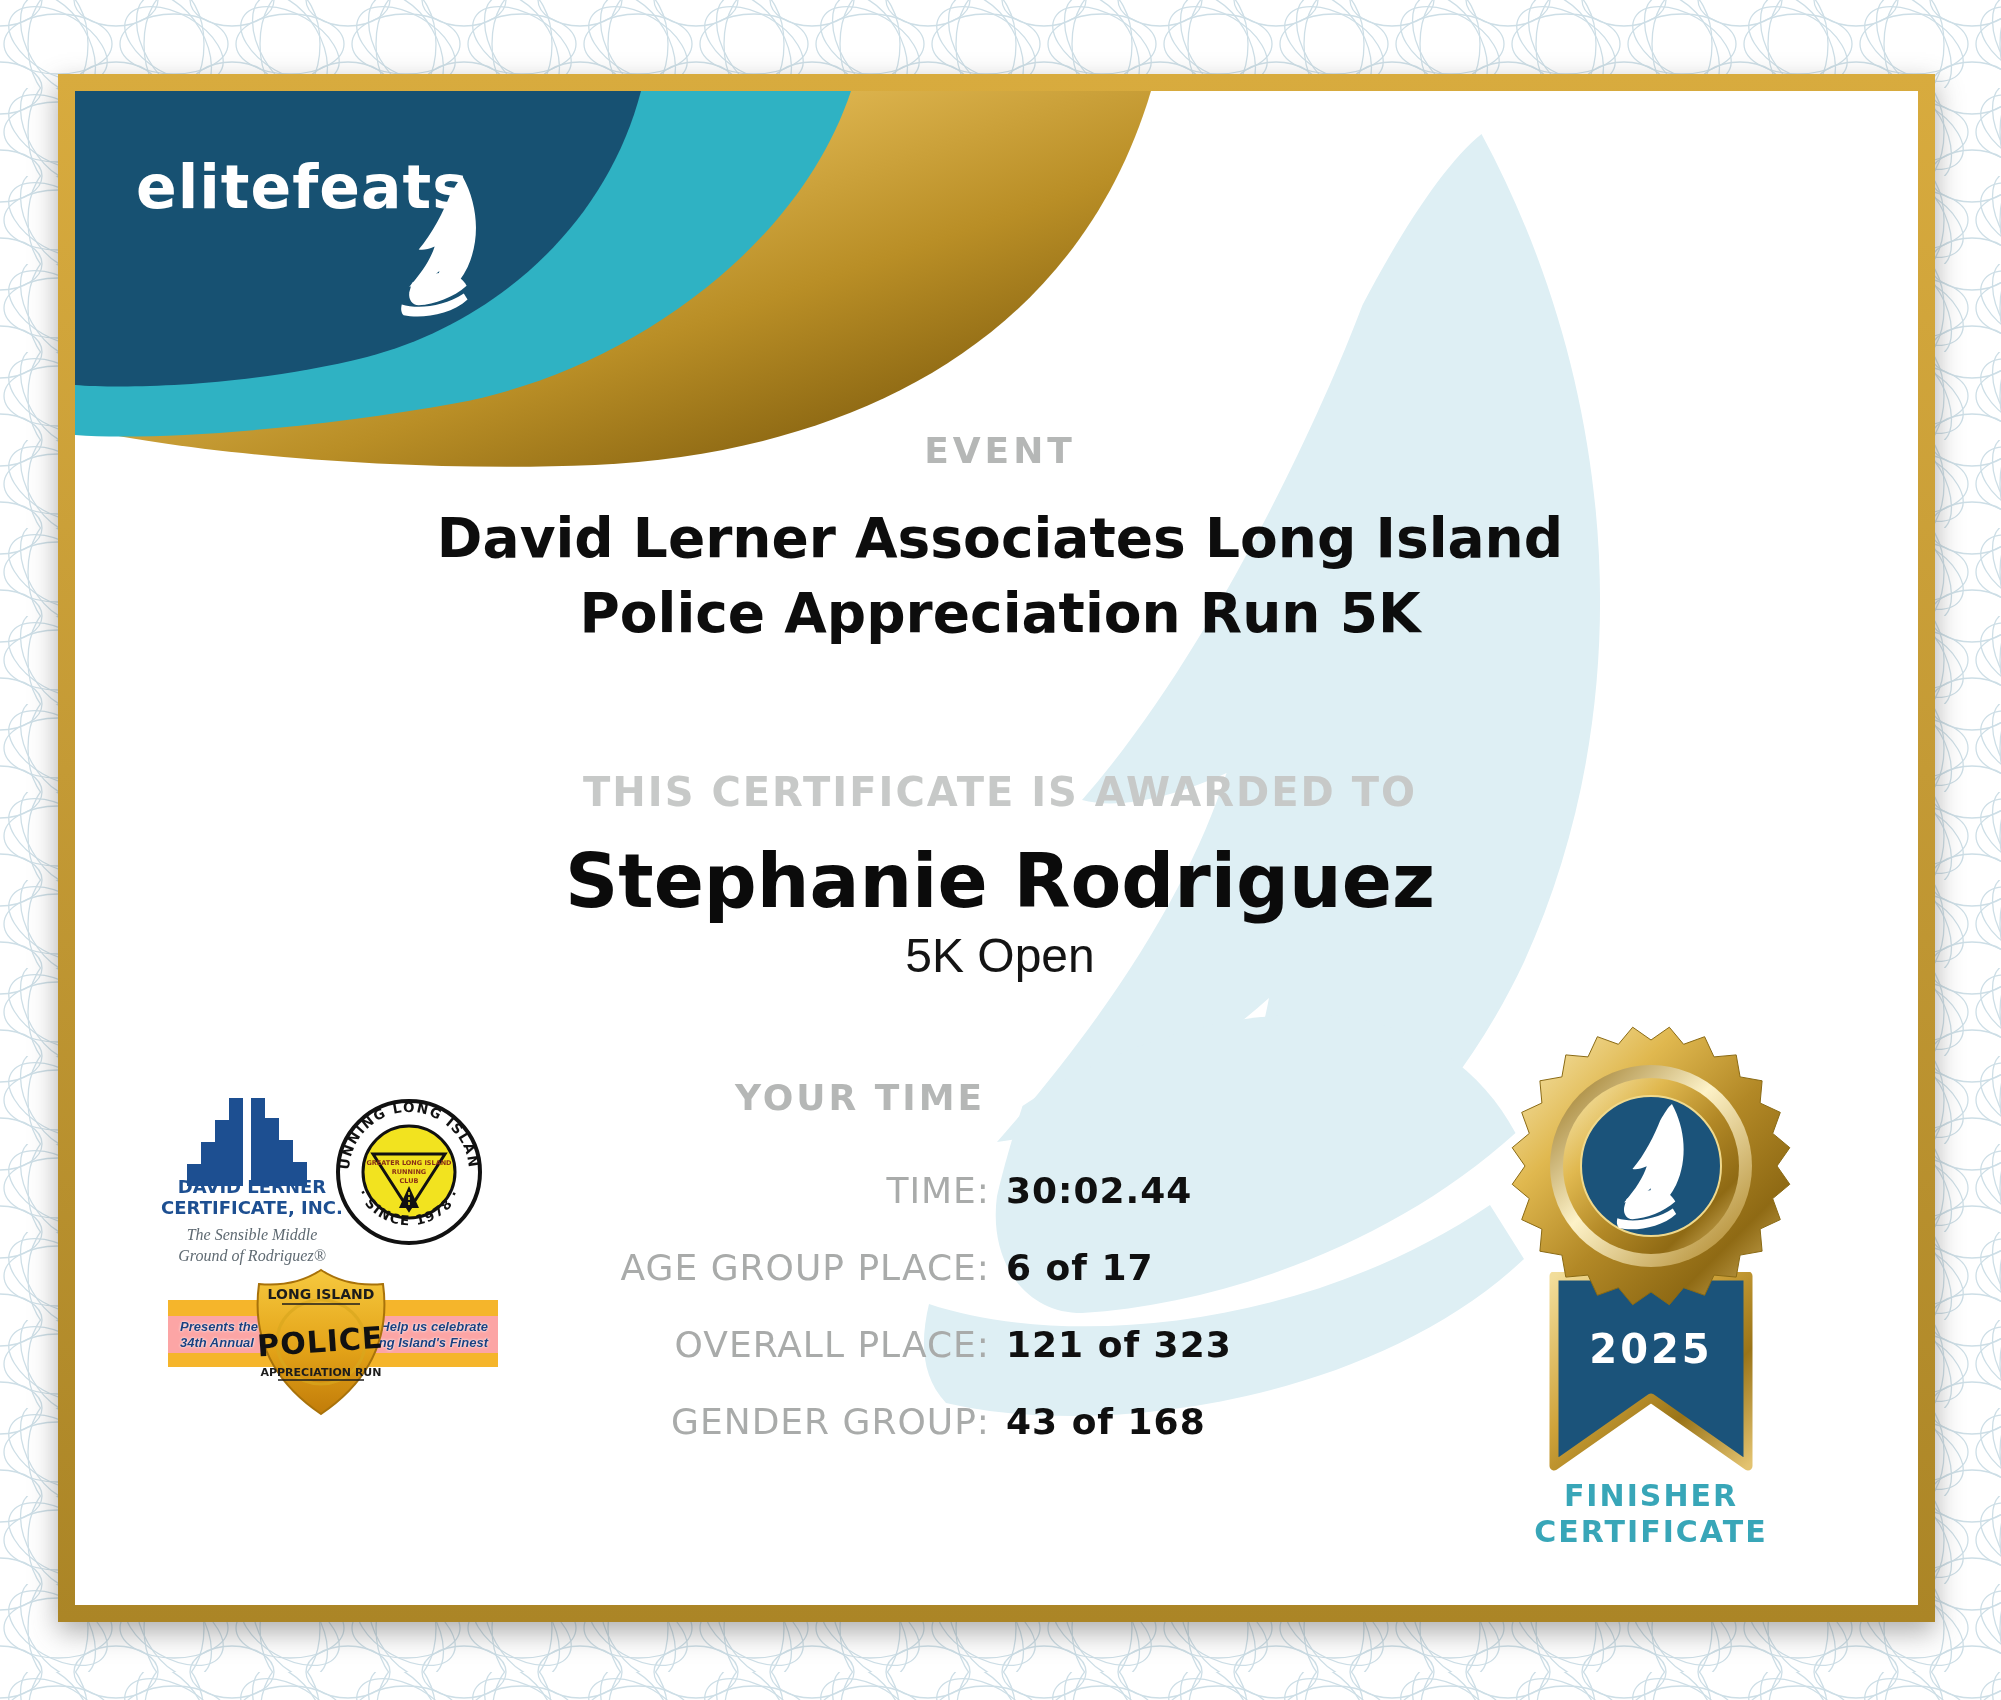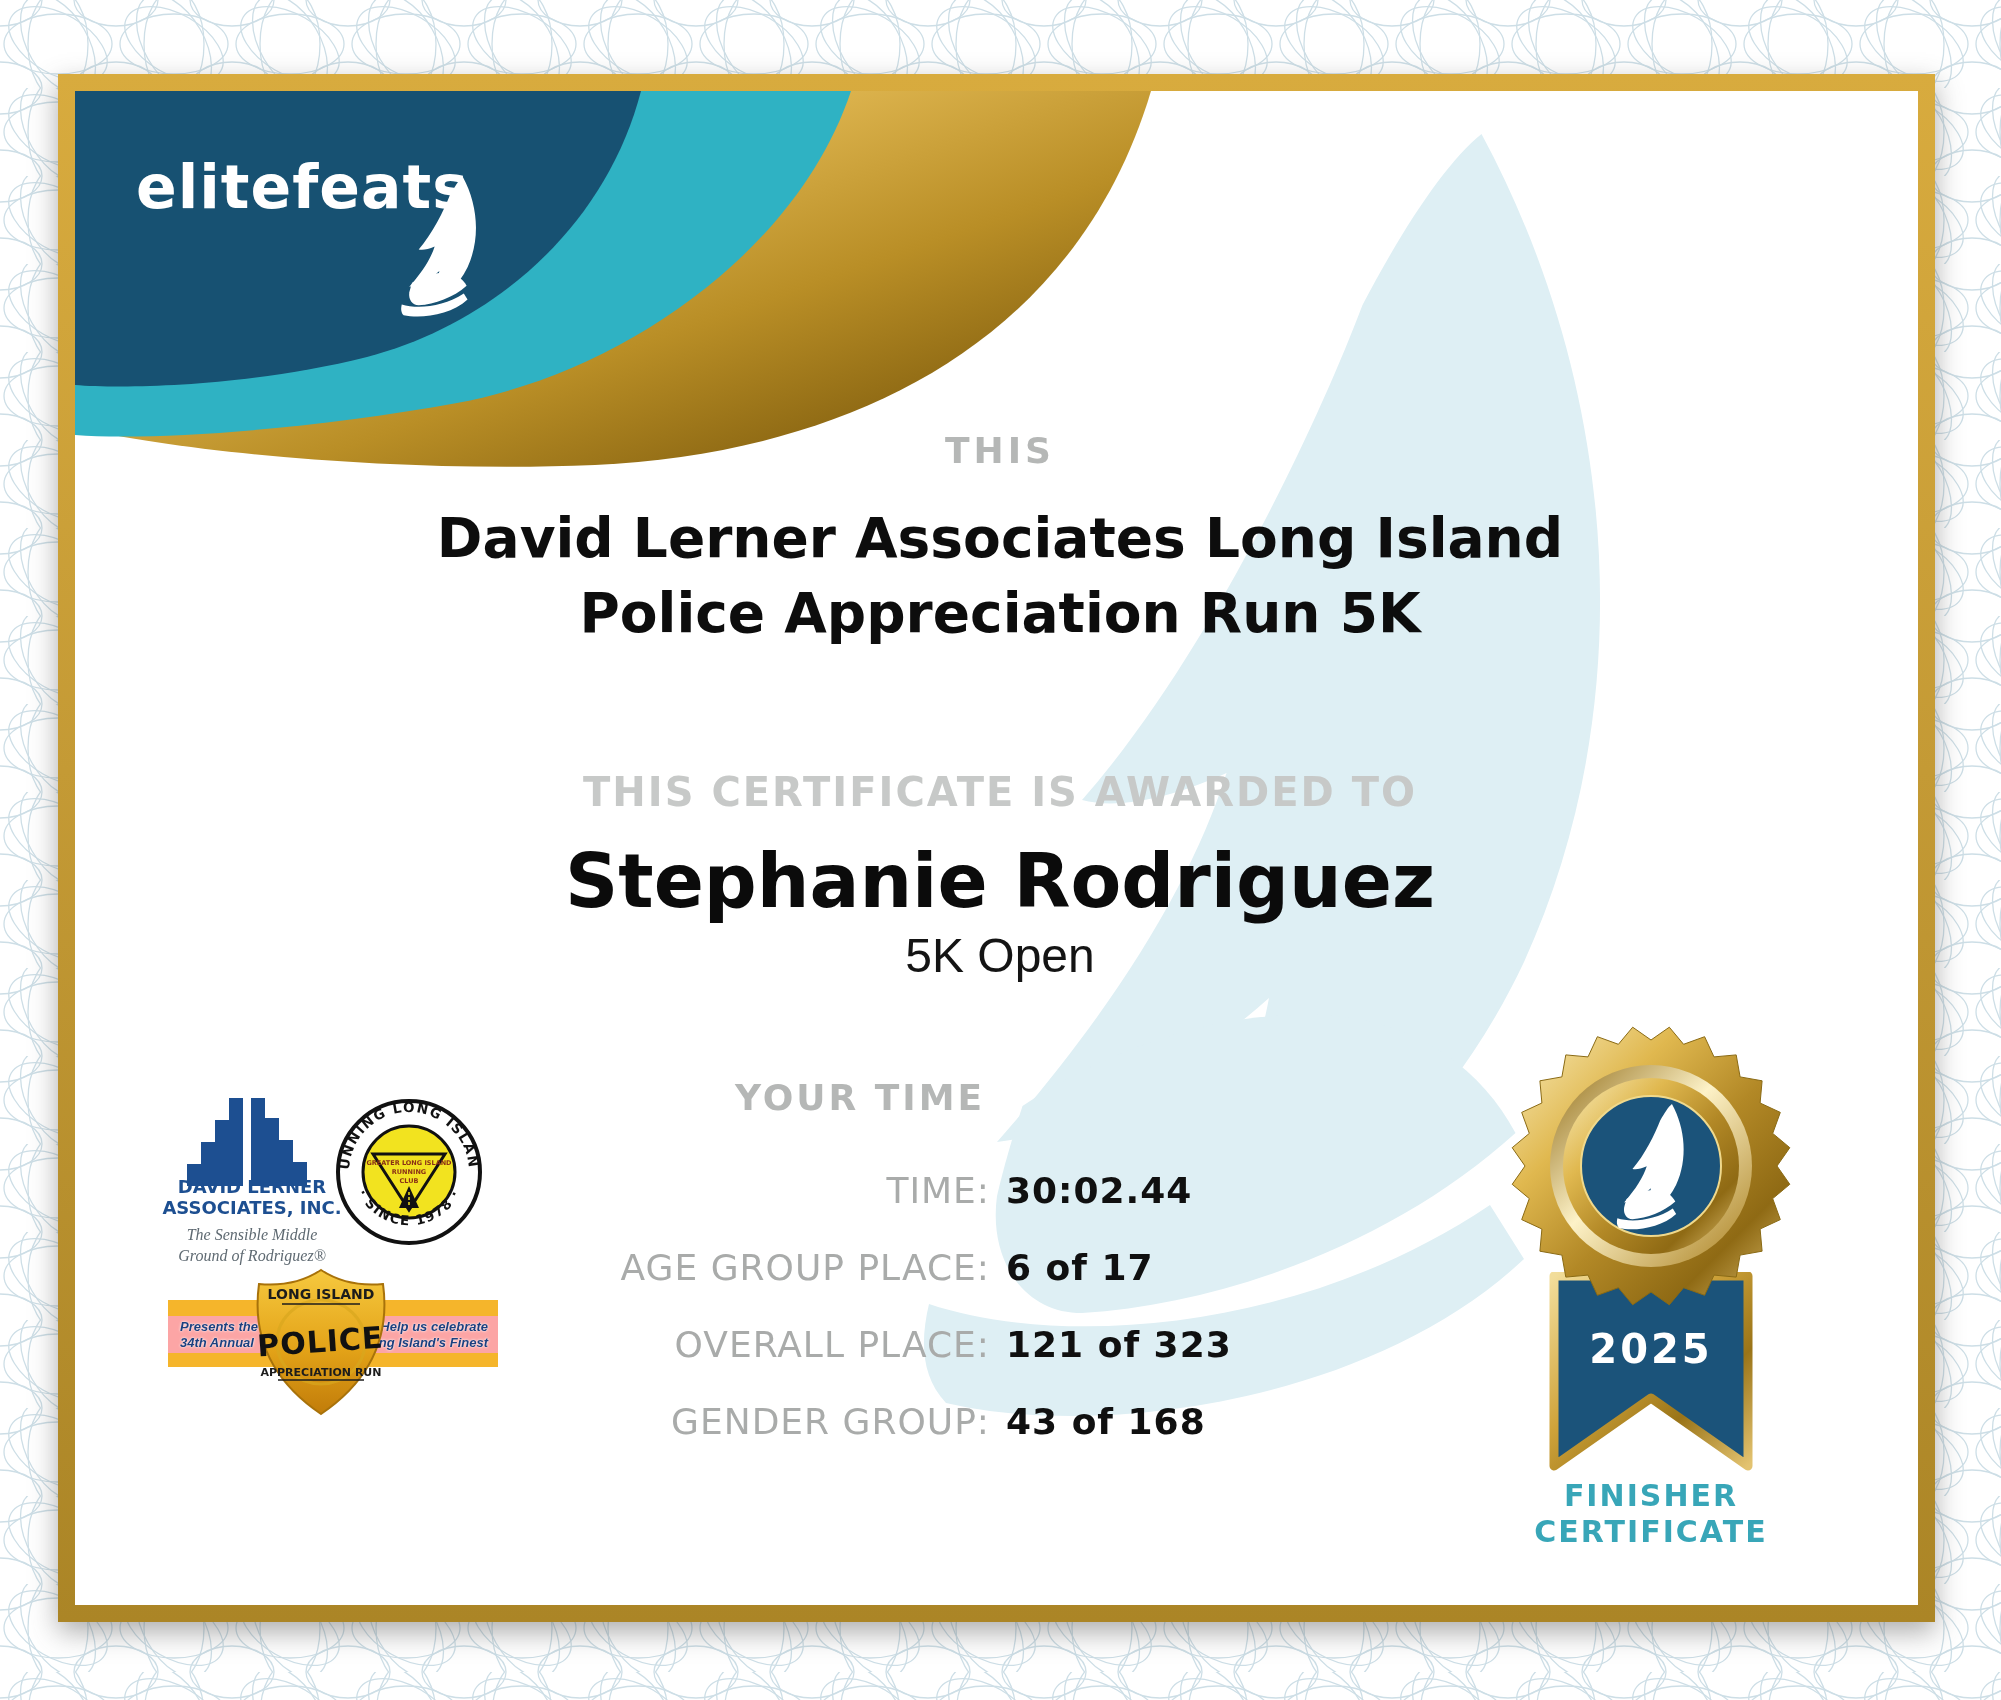--- a/index.html
+++ b/index.html
@@ -84,21 +84,21 @@
     <path d="M0,0 H566 C532,132 422,232 292,266 C172,296 50,298 0,294 Z" fill="#175172"></path>
   </g>
 
   <g fill="#ffffff" transform="translate(398,176) scale(0.47,0.49)">
     <use href="#wingfoot"></use>
   </g>
 </svg>
 
 <div class="abs logo-word" style="left:136px;top:152px;z-index:3;text-align:right;">elitefeats</div>
 
-<div class="abs h-gray txt-center" style="left:400px;top:430px;width:1200px;font-size:36px;z-index:3;">THIS</div>
+<div class="abs h-gray txt-center" style="left:400px;top:430px;width:1200px;font-size:36px;z-index:3;">EVENT</div>
 
 <div class="abs txt-center event-title" style="left:300px;top:501px;width:1400px;z-index:3;">
   <div>David Lerner Associates Long Island</div>
   <div>Police Appreciation Run 5K</div>
 </div>
 
 <div class="abs txt-center" style="left:400px;top:769px;width:1200px;font-size:40px;letter-spacing:2px;color:#c7c9c8;font-weight:bold;z-index:3;">THIS CERTIFICATE IS AWARDED TO</div>
 
 <div class="abs txt-center name" style="left:300px;top:838px;width:1400px;z-index:3;">Stephanie Rodriguez</div>
 
@@ -126,21 +126,21 @@
 </div>
 
 <svg class="abs" style="left:187px;top:1098px;z-index:3;" width="120" height="88">
   <g fill="#1d4f91">
     <path d="M0,88 V66 H14 V44 H28 V22 H42 V0 H56 V88 Z"></path>
     <path d="M64,88 V0 H78 V20 H92 V42 H106 V64 H120 V88 Z"></path>
   </g>
 </svg>
 <div class="abs txt-center" style="left:160px;top:1176px;width:184px;z-index:3;">
   <div class="dla-name">DAVID LERNER</div>
-  <div class="dla-name">ASSOCIATES, INC.</div>
+  <div class="dla-name">CERTIFICATE, INC.</div>
   <div class="dla-tag" style="margin-top:6px;">The Sensible Middle</div>
   <div class="dla-tag">Ground of Rodriguez®</div>
 </div>
 
 <svg class="abs" style="left:335px;top:1098px;z-index:3;" width="148" height="148" viewBox="0 0 148 148">
   <defs>
     <path id="arcTop" d="M 14,74 A 60,60 0 0 1 134,74"></path>
     <path id="arcBot" d="M 22,92 A 56,56 0 0 0 126,92"></path>
   </defs>
   <circle cx="74" cy="74" r="71" fill="#ffffff" stroke="#111" stroke-width="4"></circle>

